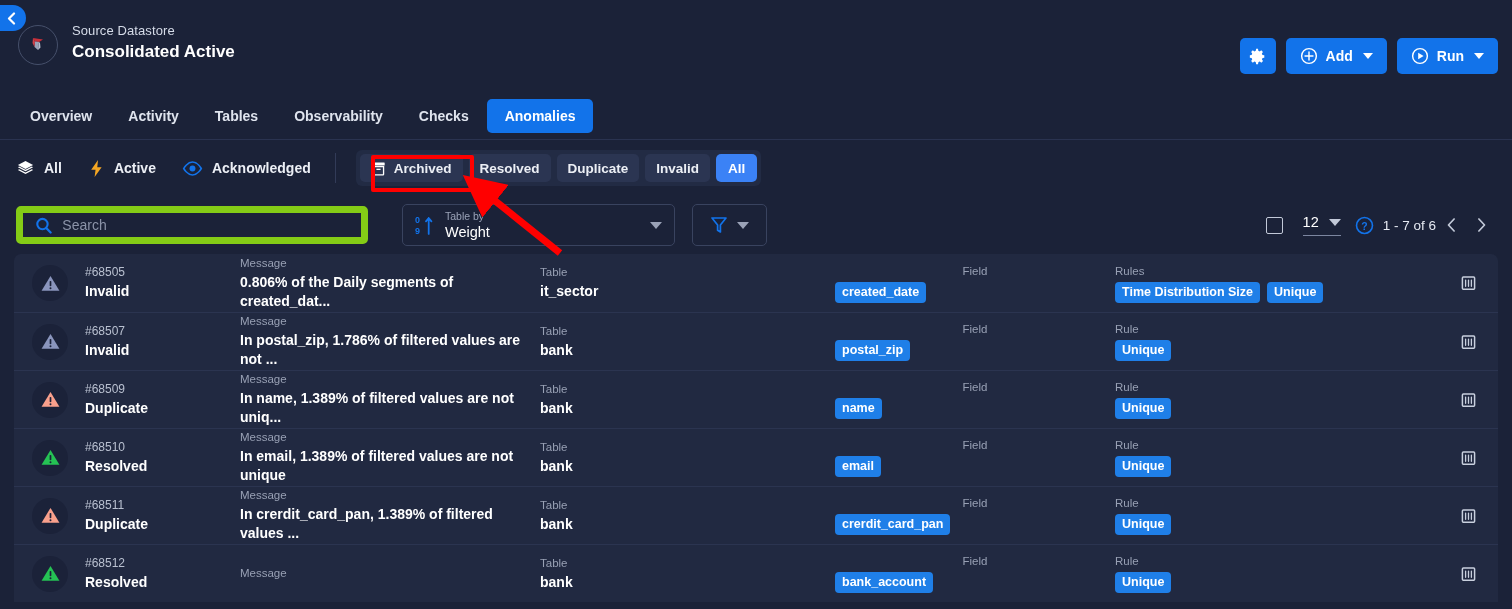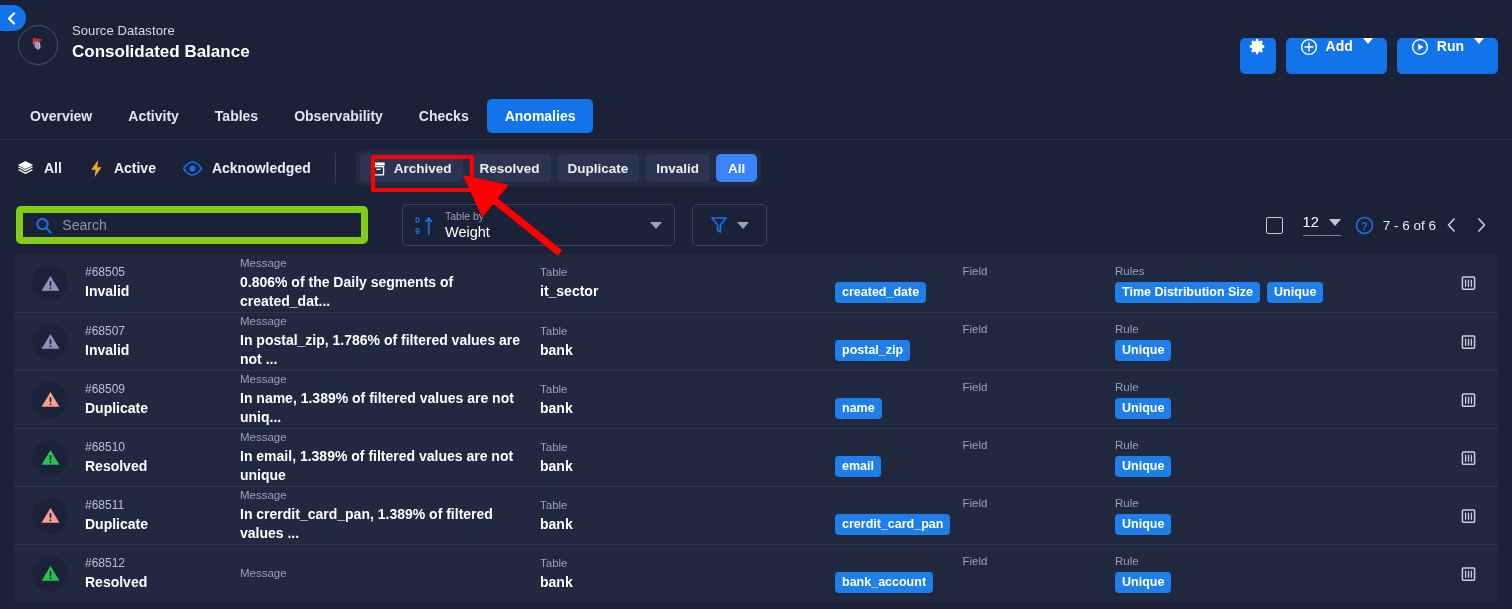--- a/index.html
+++ b/index.html
@@ -42,21 +42,21 @@
     font-size: 17px; font-weight: bold; color: #ffffff;
     line-height: 22px; margin-top: 2px;
   }
   .header-actions {
     position: absolute; right: 14px; top: 38px;
     display: flex; gap: 10px; align-items: center;
   }
   .btn-blue {
     background: #1273ea; color: #fff; border: none;
     border-radius: 5px; height: 36px;
-    display: flex; gap: 8px;
+    display: flex; align-items: center; gap: 8px;
     padding: 0 14px; font-size: 14px; font-weight: bold;
     cursor: pointer; font-family: inherit;
   }
   .btn-icon-only { width: 36px; padding: 0; justify-content: center; }
   .caret-down {
     width: 0; height: 0;
     border-left: 5px solid transparent;
     border-right: 5px solid transparent;
     border-top: 6px solid #ffffff;
     margin-left: 2px;
@@ -236,21 +236,21 @@
   <div class="ds-logo">
     <svg width="22" height="22" viewBox="0 0 22 22">
       <path d="M6 4 L16 5.5 L12 8 L8 7.5 Z" fill="#c9303a"></path>
       <path d="M12 8 L8 7.5 L7.5 13 L11 16 Z" fill="#9aa3b8"></path>
       <path d="M11 16 L13.5 13.5 L13 9 L12 8 Z" fill="#b9c0cf"></path>
       <path d="M6 4 L8 7.5 L7.5 13 L5.5 9 Z" fill="#d1424a"></path>
     </svg>
   </div>
   <div class="ds-text">
     <div class="ds-kicker">Source Datastore</div>
-    <div class="ds-title">Consolidated Balance</div>
+    <div class="ds-title">Consolidated Active</div>
   </div>
 
   <div class="header-actions">
     <button class="btn-blue btn-icon-only">
       <svg width="17" height="17" viewBox="0 0 20 20">
         <path fill="#fff" d="M10 6.4a3.6 3.6 0 1 0 0 7.2 3.6 3.6 0 0 0 0-7.2zm0 5.5a1.9 1.9 0 1 1 0-3.8 1.9 1.9 0 0 1 0 3.8z"></path>
         <path fill="#fff" d="M18 11.4v-2.8l-2.2-.4a6.2 6.2 0 0 0-.7-1.7l1.3-1.8-2-2-1.8 1.3a6.2 6.2 0 0 0-1.7-.7L10.6 1H8.4l-.4 2.3a6.2 6.2 0 0 0-1.7.7L4.5 2.7l-2 2 1.3 1.8a6.2 6.2 0 0 0-.7 1.7L1 8.6v2.8l2.1.4c.2.6.4 1.2.7 1.7l-1.3 1.8 2 2 1.8-1.3c.5.3 1.1.5 1.7.7l.4 2.3h2.2l.4-2.3c.6-.2 1.2-.4 1.7-.7l1.8 1.3 2-2-1.3-1.8c.3-.5.5-1.1.7-1.7l2.1-.4z"></path>
       </svg>
     </button>
 
@@ -362,21 +362,21 @@
         <span class="pager-size-num">12</span>
         <span class="tri"></span>
       </div>
     </div>
     <span class="help-icon">
       <svg width="19" height="19" viewBox="0 0 20 20">
         <circle cx="10" cy="10" r="8.4" fill="none" stroke="#1273ea" stroke-width="1.7"></circle>
         <text x="10" y="14.4" text-anchor="middle" font-size="11" font-weight="bold" font-family="Liberation Sans, sans-serif" fill="#1273ea">?</text>
       </svg>
     </span>
-    <span class="pager-range">7 - 6 of 6</span>
+    <span class="pager-range">1 - 7 of 6</span>
     <span class="pager-arrow">
       <svg width="13" height="16" viewBox="0 0 12 16">
         <path d="M8.6 2 L3 8 L8.6 14" stroke="#c2c9d8" stroke-width="1.7" fill="none" stroke-linecap="round" stroke-linejoin="round"></path>
       </svg>
     </span>
     <span class="pager-arrow">
       <svg width="13" height="16" viewBox="0 0 12 16">
         <path d="M3.4 2 L9 8 L3.4 14" stroke="#c2c9d8" stroke-width="1.7" fill="none" stroke-linecap="round" stroke-linejoin="round"></path>
       </svg>
     </span>

